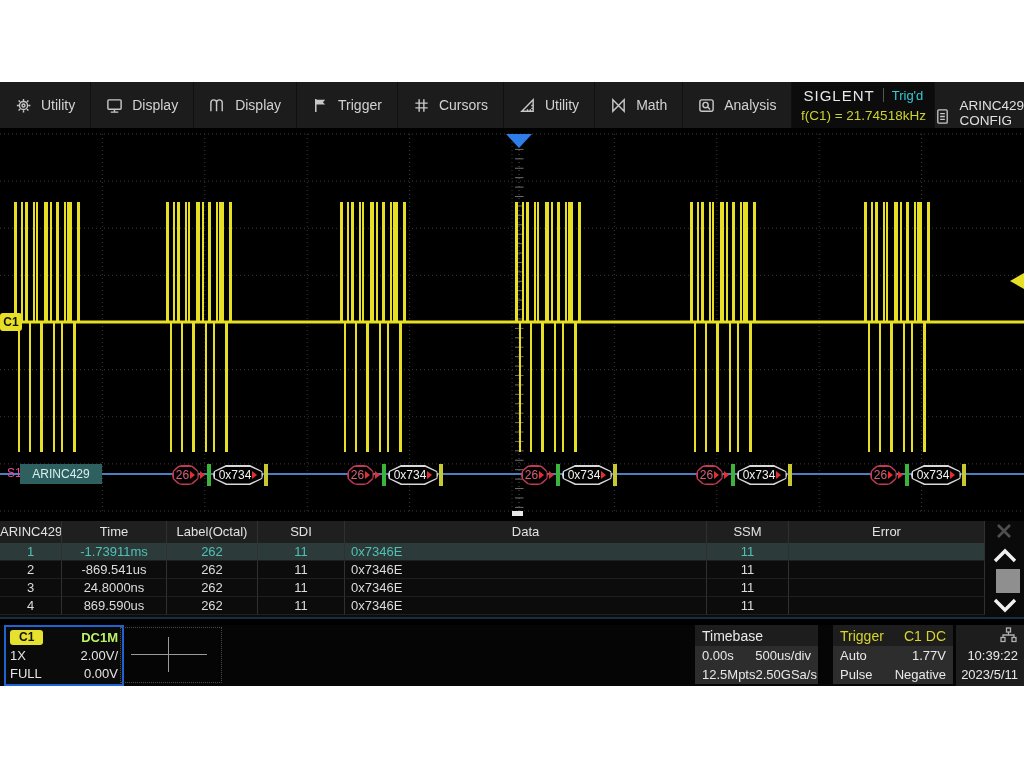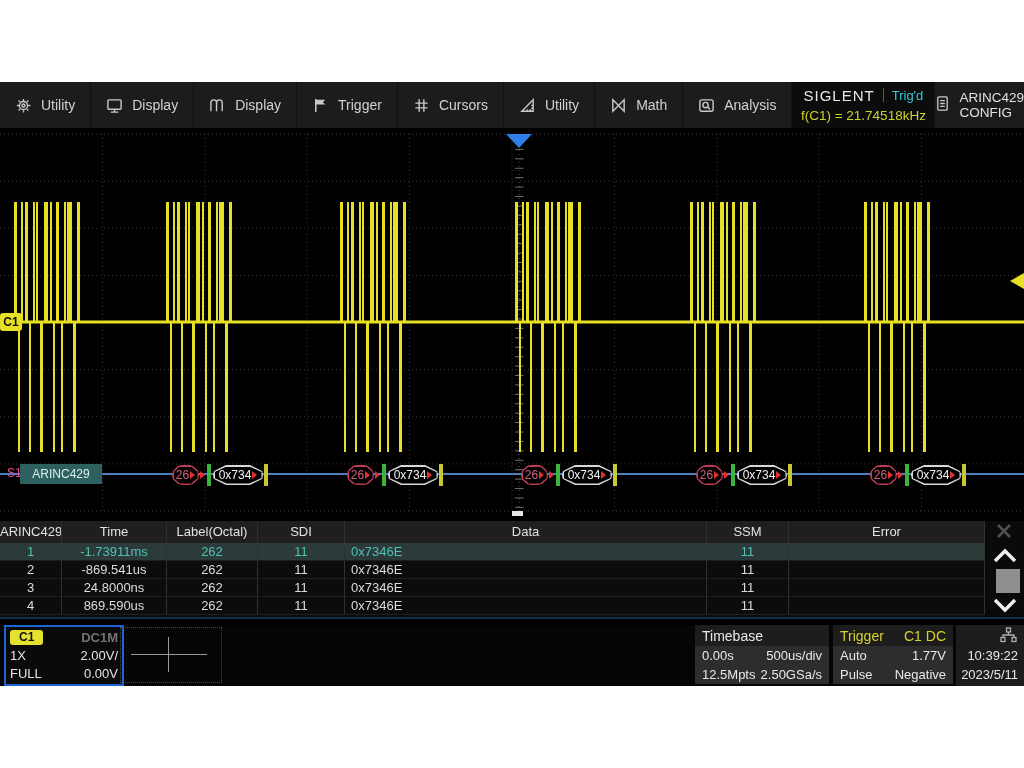--- a/index.html
+++ b/index.html
@@ -9,21 +9,21 @@
   
   .menubar{position:absolute;left:0;top:0;width:1024px;height:46px;background:#1c1c1c;display:flex;align-items:stretch;}
   .menu-item{display:flex;align-items:center;gap:9px;padding:0 15px;border-right:1px solid #101010;color:#d2d2d2;font-size:14px;cursor:default;}
   .menu-item .micon{display:flex;align-items:center;}
   .brand{width:154px;background:#0c0c0c;display:flex;flex-direction:column;justify-content:center;border-right:1px solid #101010;}
   .brand-top{display:flex;align-items:center;justify-content:center;gap:8px;height:22px;}
   .brand-logo{color:#e8e8e8;font-weight:normal;font-size:15px;letter-spacing:1px;}
   .brand-div{width:1px;height:14px;background:#555;}
   .brand-status{color:#35c9d6;font-size:13px;}
   .brand-freq{color:#cdd32b;font-size:13.5px;text-align:center;height:20px;line-height:20px;}
-  .config{flex:1;display:flex;align-items:center;justify-content:center;gap:9px;color:#e0e0e0;font-size:13.5px;}
+  .config{flex:1;display:flex;align-items:flex-end;justify-content:center;gap:9px;color:#e0e0e0;font-size:13.5px;}
 
   
   .display{position:absolute;left:0;top:46px;width:1024px;height:385px;background:#000;}
   .display svg{position:absolute;left:0;top:0;}
   .trig-pos{position:absolute;left:506px;top:6px;width:0;height:0;border-left:13px solid transparent;border-right:13px solid transparent;border-top:14px solid #2e7de9;}
   .trig-level{position:absolute;right:0;top:145px;width:0;height:0;border-top:8px solid transparent;border-bottom:8px solid transparent;border-right:14px solid #e6df25;}
   .ch-marker{position:absolute;left:0;top:185px;width:22px;height:18px;background:#e6df25;border-radius:3px;color:#111;font-size:12px;font-weight:bold;text-align:center;line-height:18px;}
   .decode-line{position:absolute;left:0;top:345px;width:1024px;height:2px;background:#4a7fc1;}
   .decode-src{position:absolute;left:7px;top:338px;color:#ec4899;font-size:12px;}
   .bus-badge{position:absolute;left:20px;top:336px;width:82px;height:20px;background:#2e6060;color:#d9eeee;font-size:12px;text-align:center;line-height:20px;}
@@ -50,29 +50,29 @@
   .sc-close{position:absolute;right:4px;top:0;width:32px;height:20px;display:flex;align-items:center;justify-content:center;}
   .sc-up{position:absolute;right:2px;top:24px;width:34px;height:22px;display:flex;align-items:center;justify-content:center;}
   .sc-thumb{position:absolute;right:4px;top:48px;width:24px;height:24px;background:#8f8f8f;}
   .sc-down{position:absolute;right:2px;top:73px;width:34px;height:22px;display:flex;align-items:center;justify-content:center;}
 
   
   .bottombar{position:absolute;left:0;top:543px;width:1024px;height:61px;background:#050505;}
   .chbox{position:absolute;left:4px;top:0;width:108px;height:55px;background:#0a0a0a;border:2px solid #1e63d0;padding:1px 4px;box-sizing:content-box;}
   .chbox-row{display:flex;justify-content:space-between;align-items:center;height:18px;color:#e4e4e4;font-size:13px;}
   .ch-badge{background:#e6e02e;color:#111;font-weight:bold;font-size:12px;border-radius:3px;padding:0 9px;height:15px;line-height:15px;}
-  .ch-coup{color:#737373;font-weight:bold;font-size:13px;}
+  .ch-coup{color:#bef264;font-weight:bold;font-size:13px;}
   .addbox{position:absolute;left:120px;top:2px;width:100px;height:54px;border:1px dotted #4a4a4a;}
   .addbox .h{position:absolute;left:10px;top:26px;width:76px;height:1px;background:#9a9a9a;}
   .addbox .v{position:absolute;left:47px;top:9px;width:1px;height:35px;background:#9a9a9a;}
   .panel{position:absolute;top:0;height:61px;}
   .panel-head{height:21px;display:flex;justify-content:space-between;align-items:center;padding:0 7px;background:#1d1d1d;font-size:14px;color:#e8e8e8;}
   .panel-body{background:#2d2d2d;}
   .panel-row{display:flex;justify-content:space-between;align-items:center;height:19px;padding:0 7px;color:#e8e8e8;font-size:13px;}
-  .tb-panel{left:695px;width:134px;}
+  .tb-panel{left:695px;width:123px;}
   .trg-panel{left:833px;width:120px;}
   .trg-panel .panel-head{color:#d8d42a;}
   .clock-panel{left:956px;width:68px;background:#1d1d1d;}
   .clock-icon{height:19px;display:flex;justify-content:flex-end;padding:2px 6px 0 0;}
   .clock-row{text-align:right;color:#e8e8e8;font-size:13px;height:19px;line-height:19px;padding-right:6px;}
 </style>
 </head>
 <body>
 
 <div class="page">

